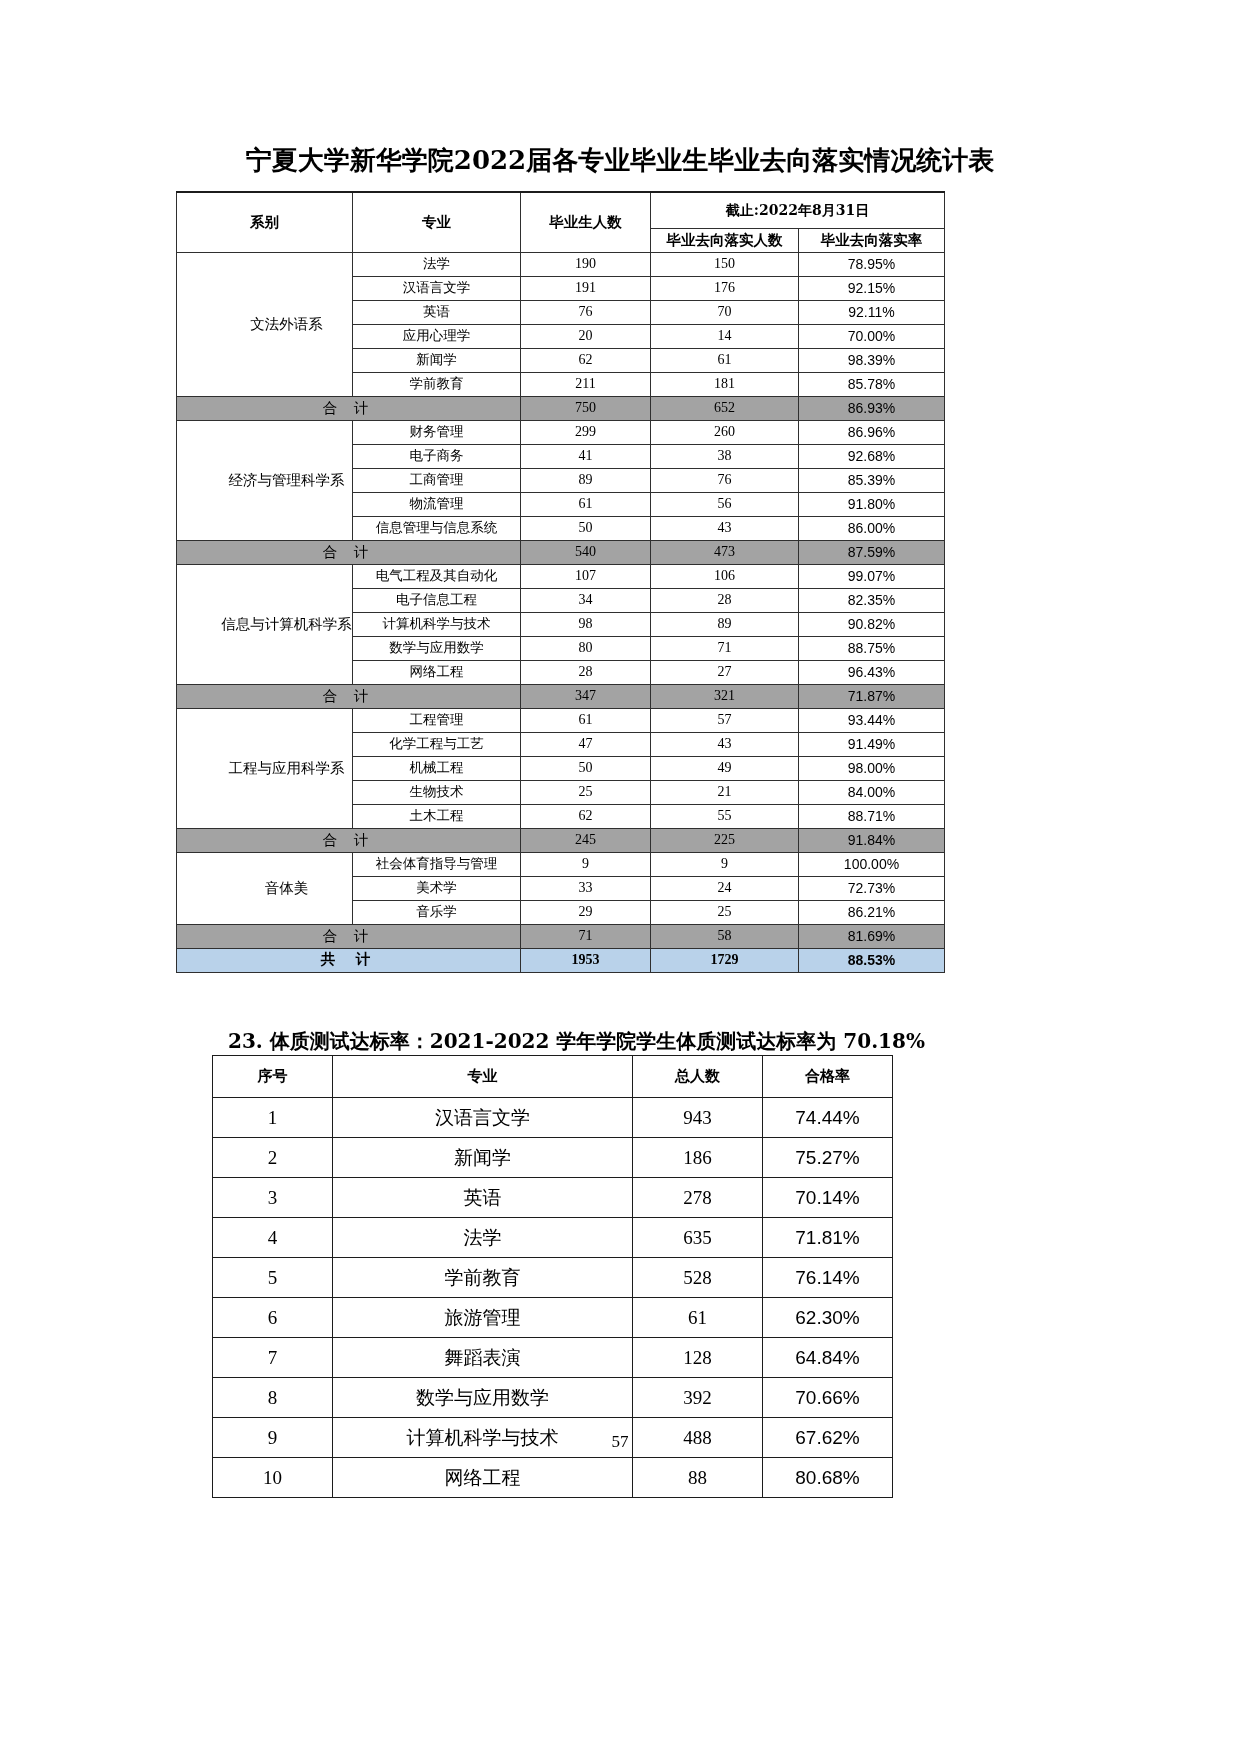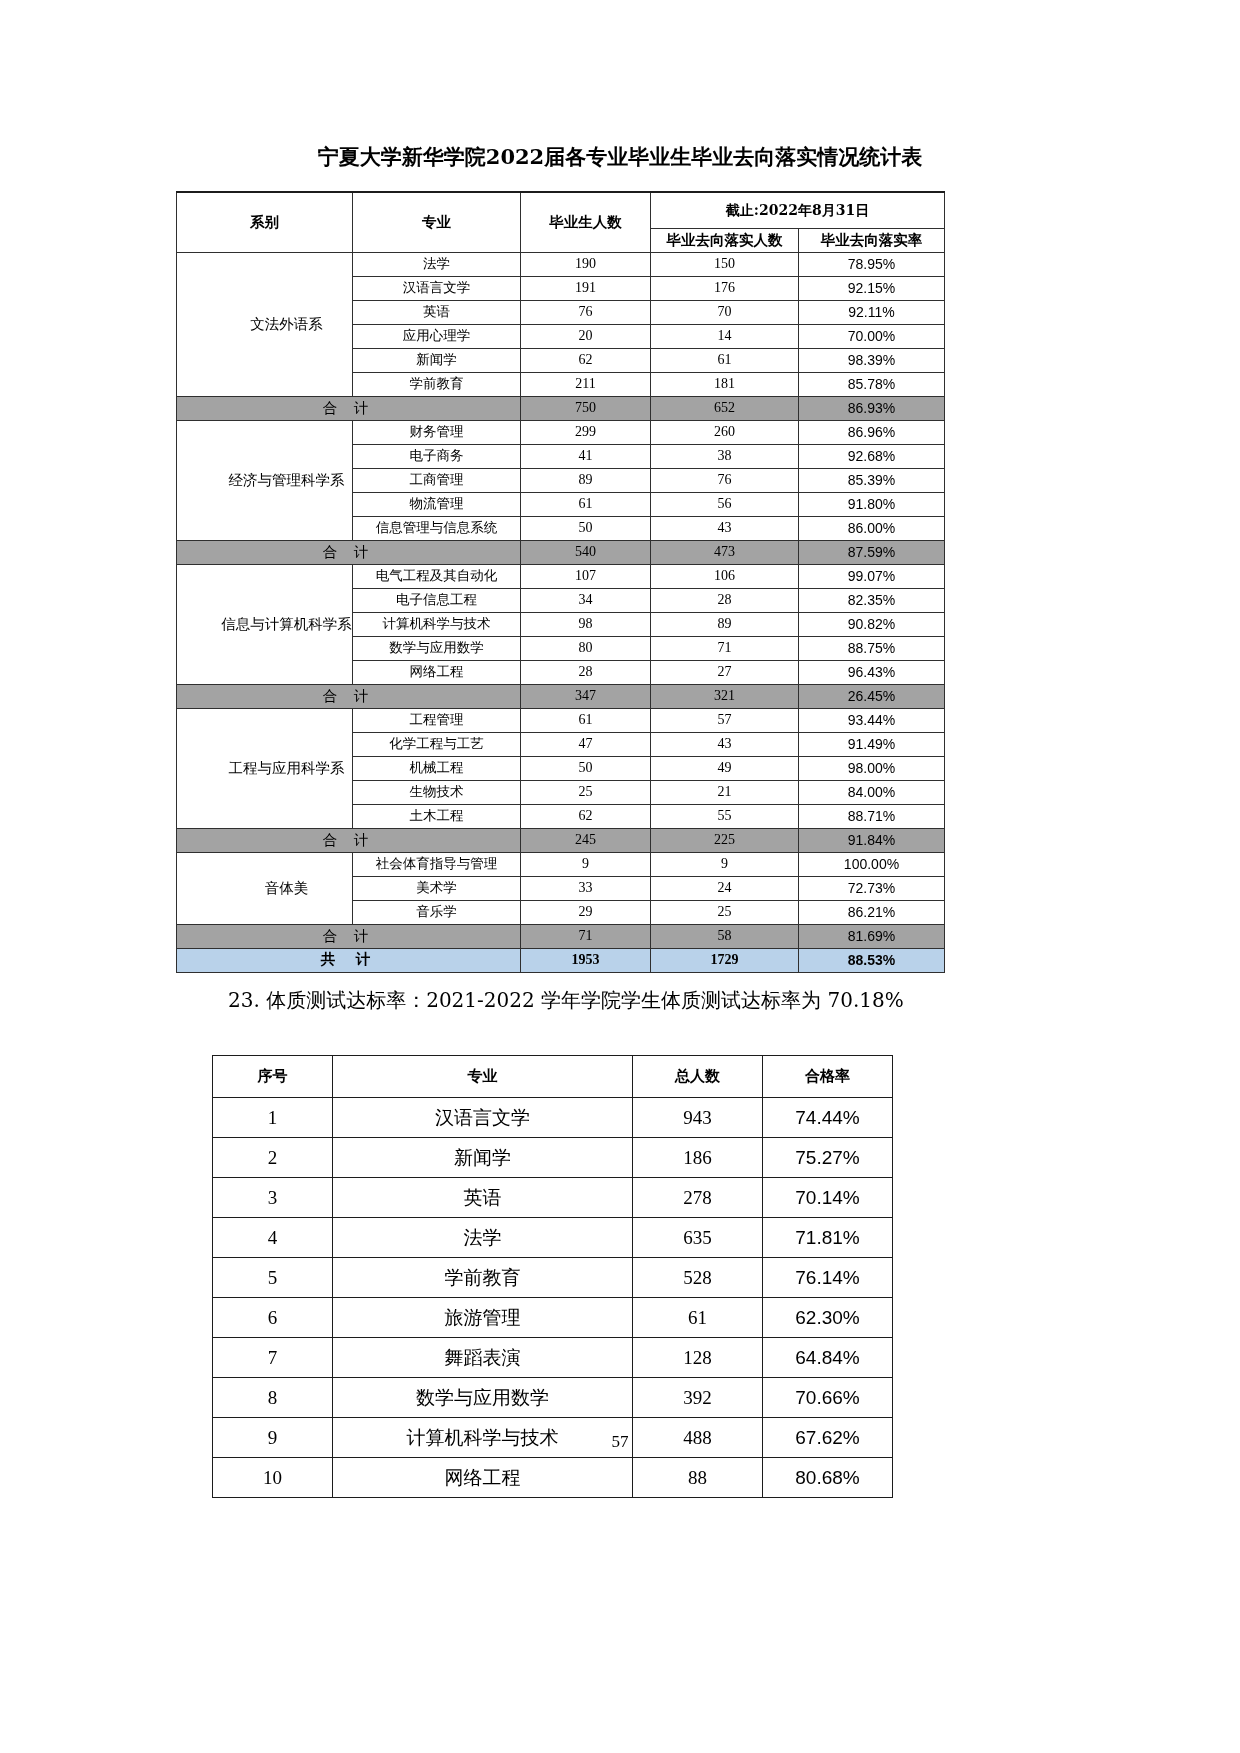--- a/index.html
+++ b/index.html
@@ -22,21 +22,21 @@
 
   
   .doc-title {
     position: absolute;
     left: 0;
     top: 143px;
     width: 1240px;
     text-align: center;
     font-family: "DejaVu Serif", "Liberation Serif", serif;
     font-weight: 700;
-    font-size: 21px;
+    font-size: 26px;
     letter-spacing: 0px;
     white-space: nowrap;
   }
 
   
   .t1-wrap {
     position: absolute;
     left: 176px;
     top: 191px;
     width: 768px;
@@ -97,25 +97,25 @@
     font-size: 14px;
     font-weight: 700;
     height: 36px;
   }
   .t1 .hdr-tall { height: 60px; }
 
   
   .para-23 {
     position: absolute;
     left: 228px;
-    top: 987px;
+    top: 1028px;
     width: 1000px;
     font-family: "DejaVu Serif", "Liberation Serif", serif;
     font-size: 20px;
-    font-weight: 400;
+    font-weight: 700;
     white-space: nowrap;
   }
 
   
   .t2-wrap {
     position: absolute;
     left: 212px;
     top: 1055px;
     width: 680px;
   }
@@ -299,21 +299,21 @@
         <tr>
           <td class="major">网络工程</td>
           <td class="num">28</td>
           <td class="num">27</td>
           <td class="rate">96.43%</td>
         </tr>
         <tr class="subtotal">
           <td class="label" colspan="2">合 计</td>
           <td class="num">347</td>
           <td class="num">321</td>
-          <td class="rate">26.45%</td>
+          <td class="rate">71.87%</td>
         </tr>
 
         <tr>
           <td class="dept" rowspan="5">工程与应用科学系</td>
           <td class="major">工程管理</td>
           <td class="num">61</td>
           <td class="num">57</td>
           <td class="rate">93.44%</td>
         </tr>
         <tr>

